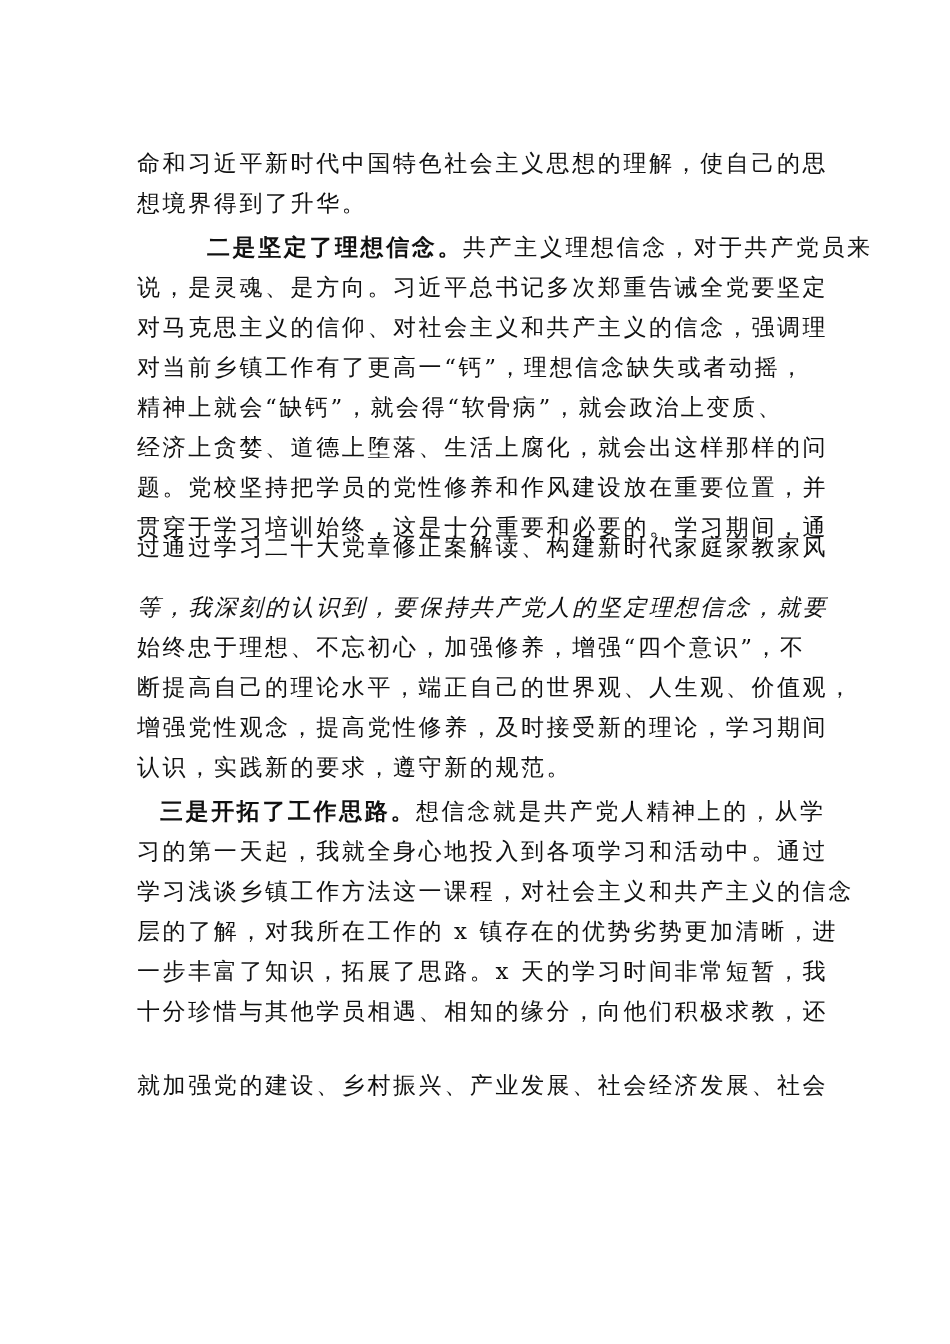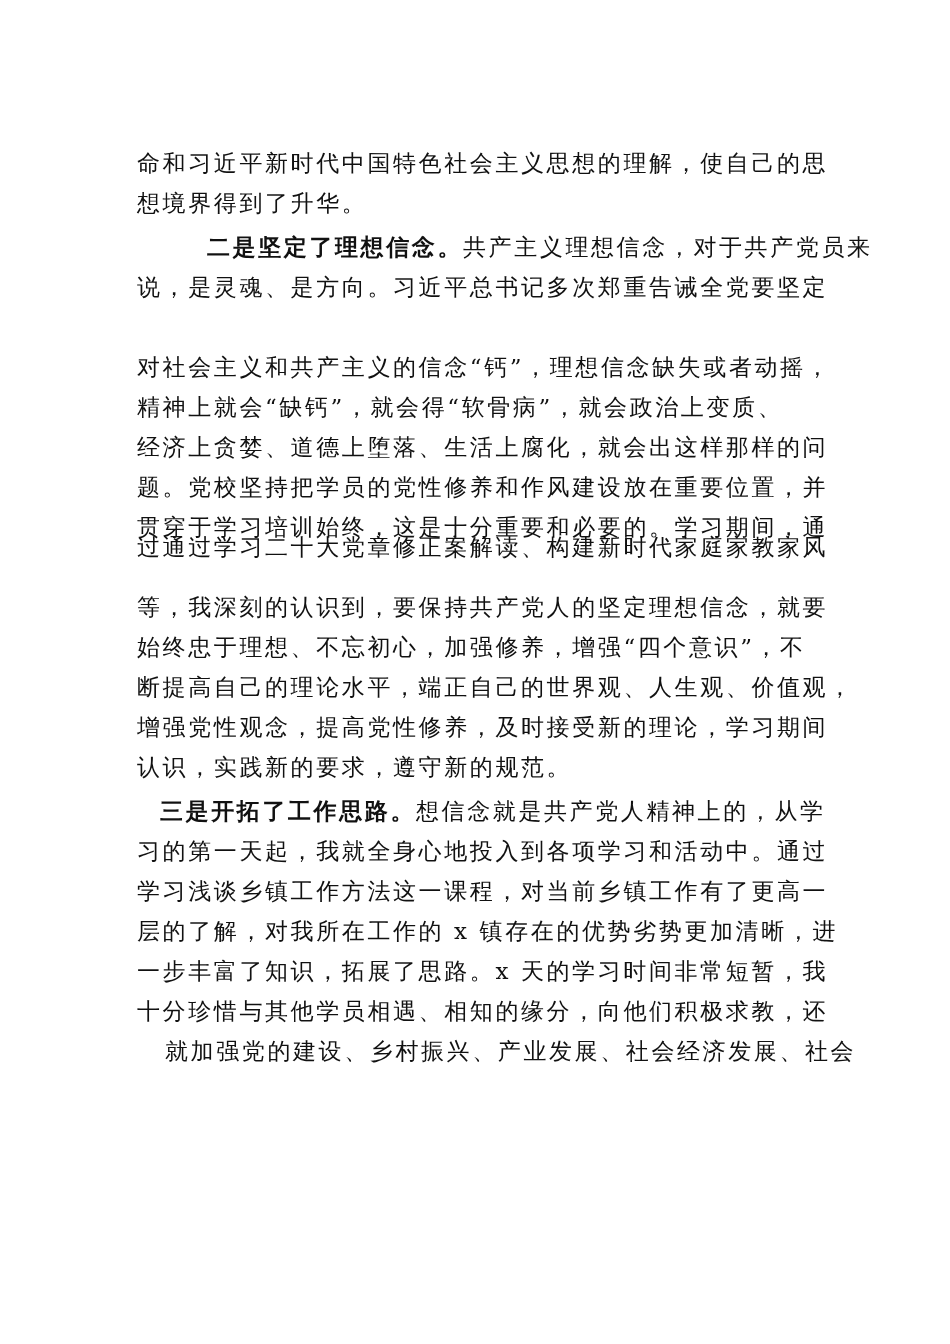--- a/index.html
+++ b/index.html
@@ -14,33 +14,34 @@
 </head>
 <body>
 
 <div class="page">
 
   <div class="line" style="top:148px;">命和习近平新时代中国特色社会主义思想的理解，使自己的思</div>
   <div class="line" style="top:188px;">想境界得到了升华。</div>
 
   <div class="line indent" style="top:232px;margin-left:47px;"><span class="bold">二是坚定了理想信念。</span><span>共产主义理想信念，对于共产党员来</span></div>
   <div class="line" style="top:272px;">说，是灵魂、是方向。习近平总书记多次郑重告诫全党要坚定</div>
-  <div class="line" style="top:352px;">对社会主义和共产主义的信念“钙”，理想信念缺失或者动摇，</div>
+  <div class="line" style="top:312px;">对马克思主义的信仰、对社会主义和共产主义的信念，强调理</div>
+  <div class="line" style="top:352px;">对当前乡镇工作有了更高一“钙”，理想信念缺失或者动摇，</div>
   <div class="line" style="top:392px;">精神上就会“缺钙”，就会得“软骨病”，就会政治上变质、</div>
   <div class="line" style="top:472px;">题。党校坚持把学员的党性修养和作风建设放在重要位置，并</div>
   <div class="line" style="top:432px;">经济上贪婪、道德上堕落、生活上腐化，就会出这样那样的问</div>
   <div class="line" style="top:512px;">贯穿于学习培训始终，这是十分重要和必要的。学习期间，通</div>
   <div class="line" style="top:532px;">过通过学习二十大党章修正案解读、构建新时代家庭家教家风</div>
-  <div class="line" style="top:592px;">等，我深刻的认识到，要保持共产党人的坚定理想信念，就要</div>
+  <div class="line" style="top:592px;font-style:italic;">等，我深刻的认识到，要保持共产党人的坚定理想信念，就要</div>
   <div class="line" style="top:632px;">始终忠于理想、不忘初心，加强修养，增强“四个意识”，不</div>
   <div class="line" style="top:672px;">断提高自己的理论水平，端正自己的世界观、人生观、价值观，</div>
   <div class="line" style="top:712px;">增强党性观念，提高党性修养，及时接受新的理论，学习期间</div>
   <div class="line" style="top:752px;">认识，实践新的要求，遵守新的规范。</div>
 
   <div class="line indent" style="top:796px;"><span class="bold">三是开拓了工作思路。</span><span>想信念就是共产党人精神上的，从学</span></div>
   <div class="line" style="top:836px;">习的第一天起，我就全身心地投入到各项学习和活动中。通过</div>
-  <div class="line" style="top:876px;">学习浅谈乡镇工作方法这一课程，对当前乡镇工作有了更高一</div>
+  <div class="line" style="top:876px;">学习浅谈乡镇工作方法这一课程，对社会主义和共产主义的信念</div>
   <div class="line" style="top:916px;">层的了解，对我所在工作的 x 镇存在的优势劣势更加清晰，进</div>
   <div class="line" style="top:956px;">一步丰富了知识，拓展了思路。x 天的学习时间非常短暂，我</div>
   <div class="line" style="top:996px;">十分珍惜与其他学员相遇、相知的缘分，向他们积极求教，还</div>
-  <div class="line" style="top:1036px;margin-left:28px;">就加强党的建设、乡村振兴、产业发展、社会经济发展、社会</div>
+  <div class="line" style="top:1070px;">就加强党的建设、乡村振兴、产业发展、社会经济发展、社会</div>
 
 </div>
 
 </body></html>

